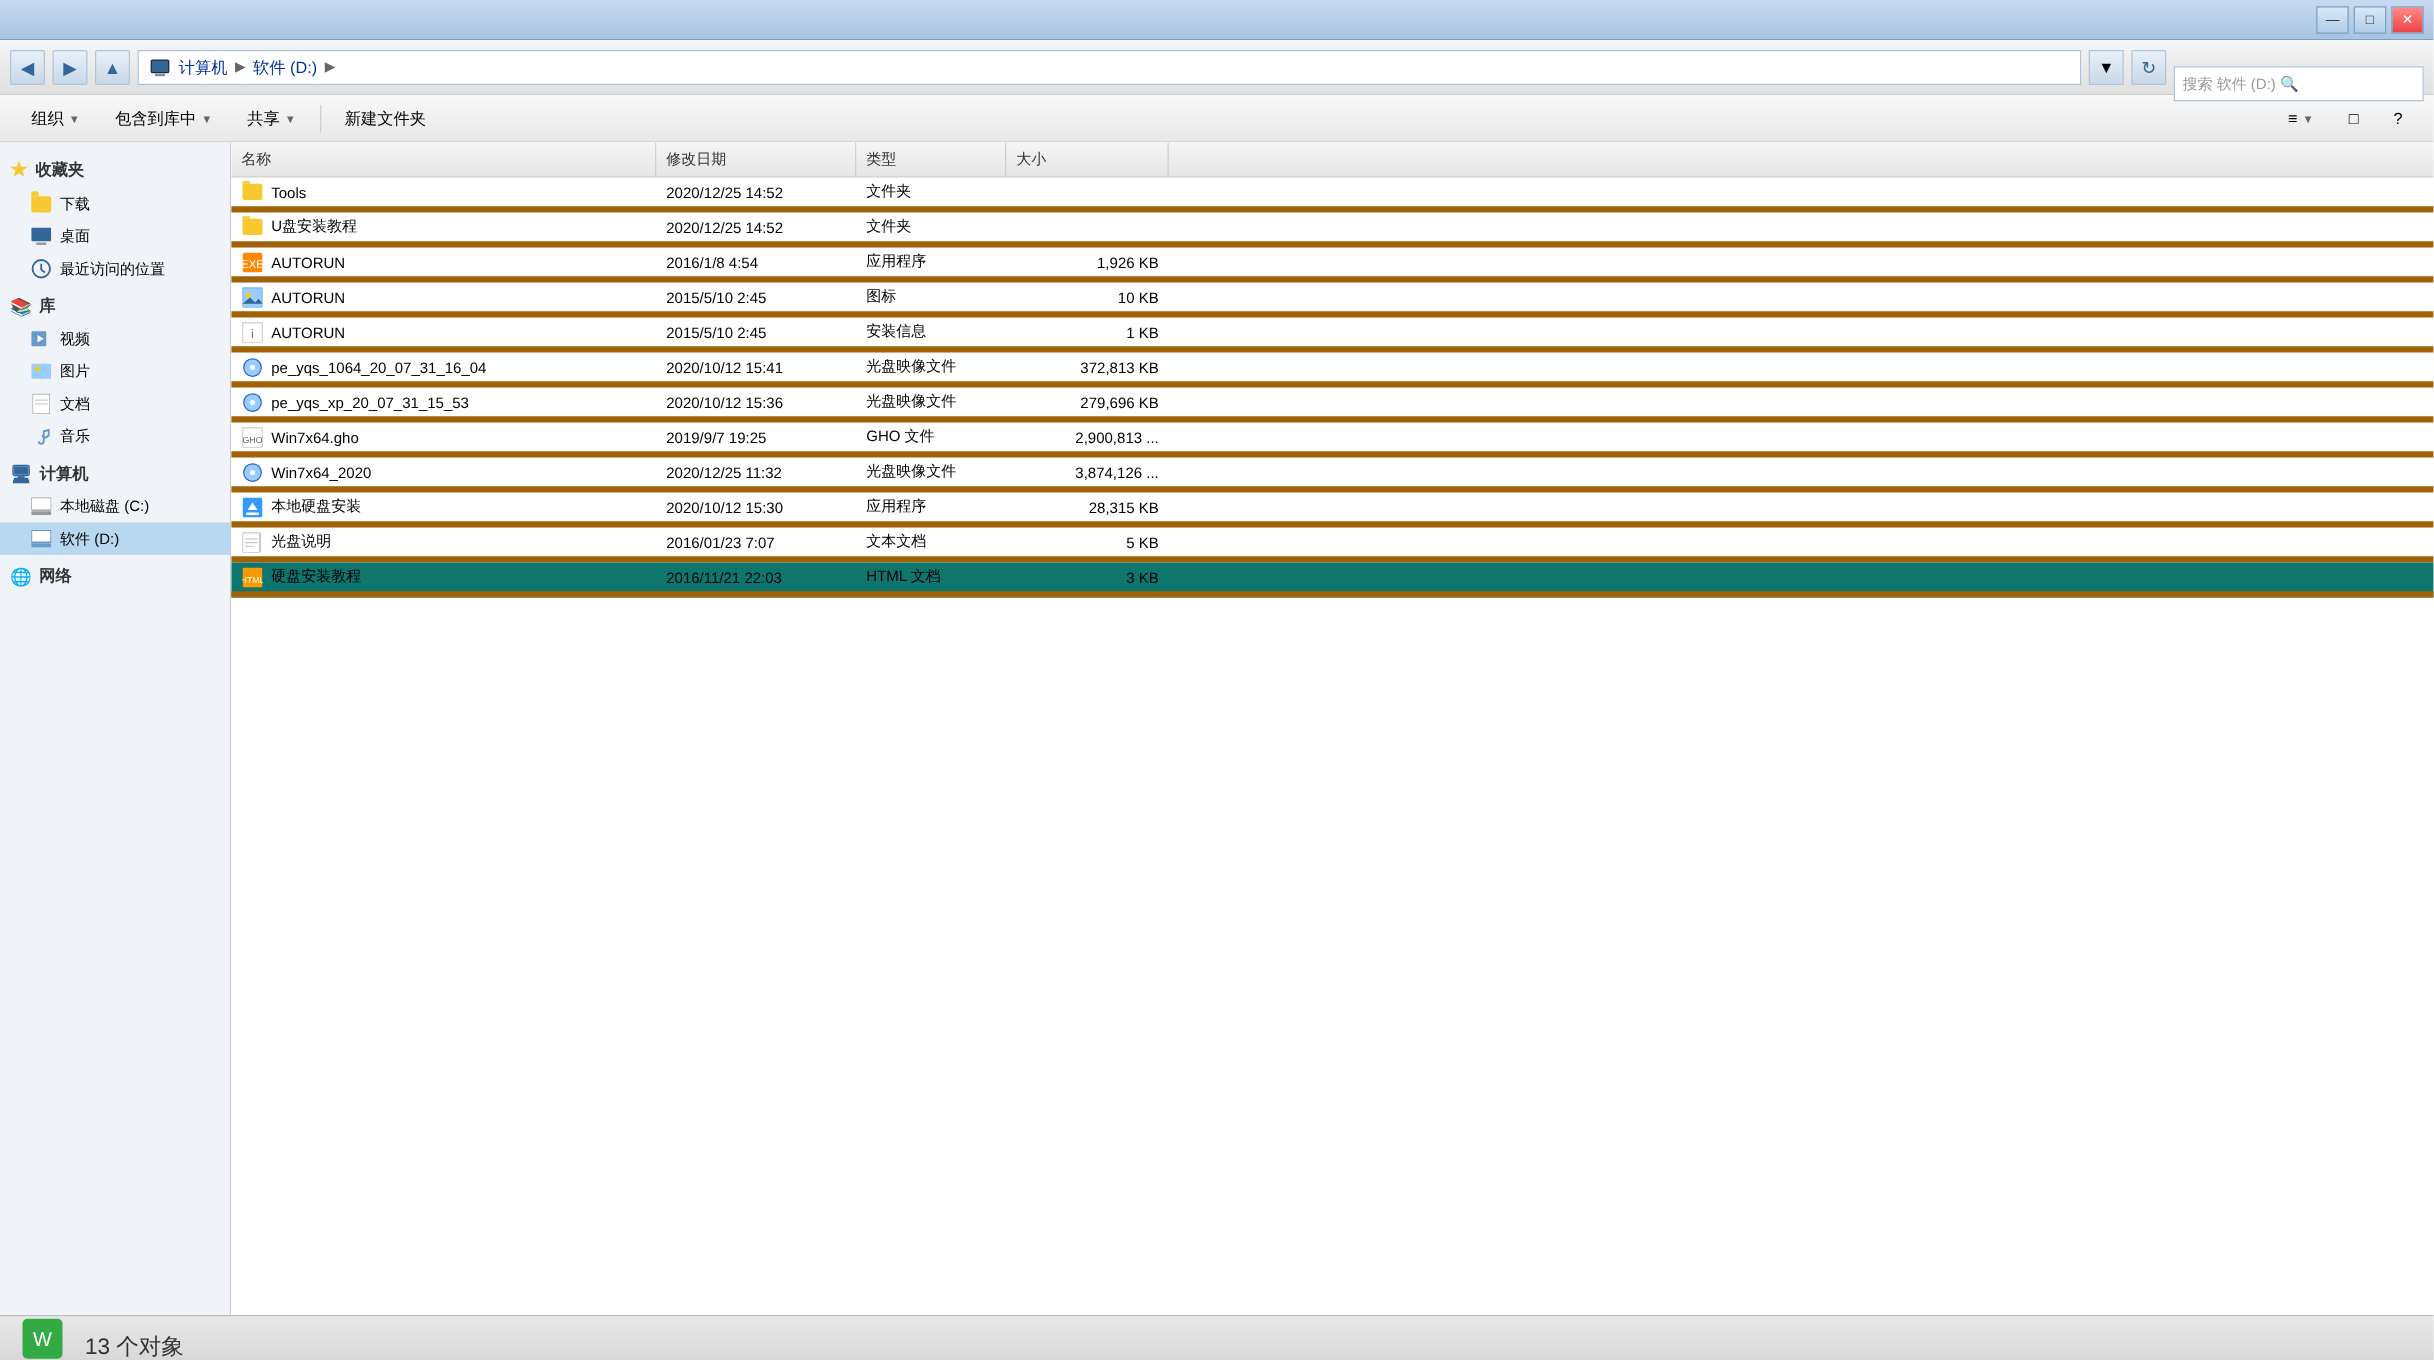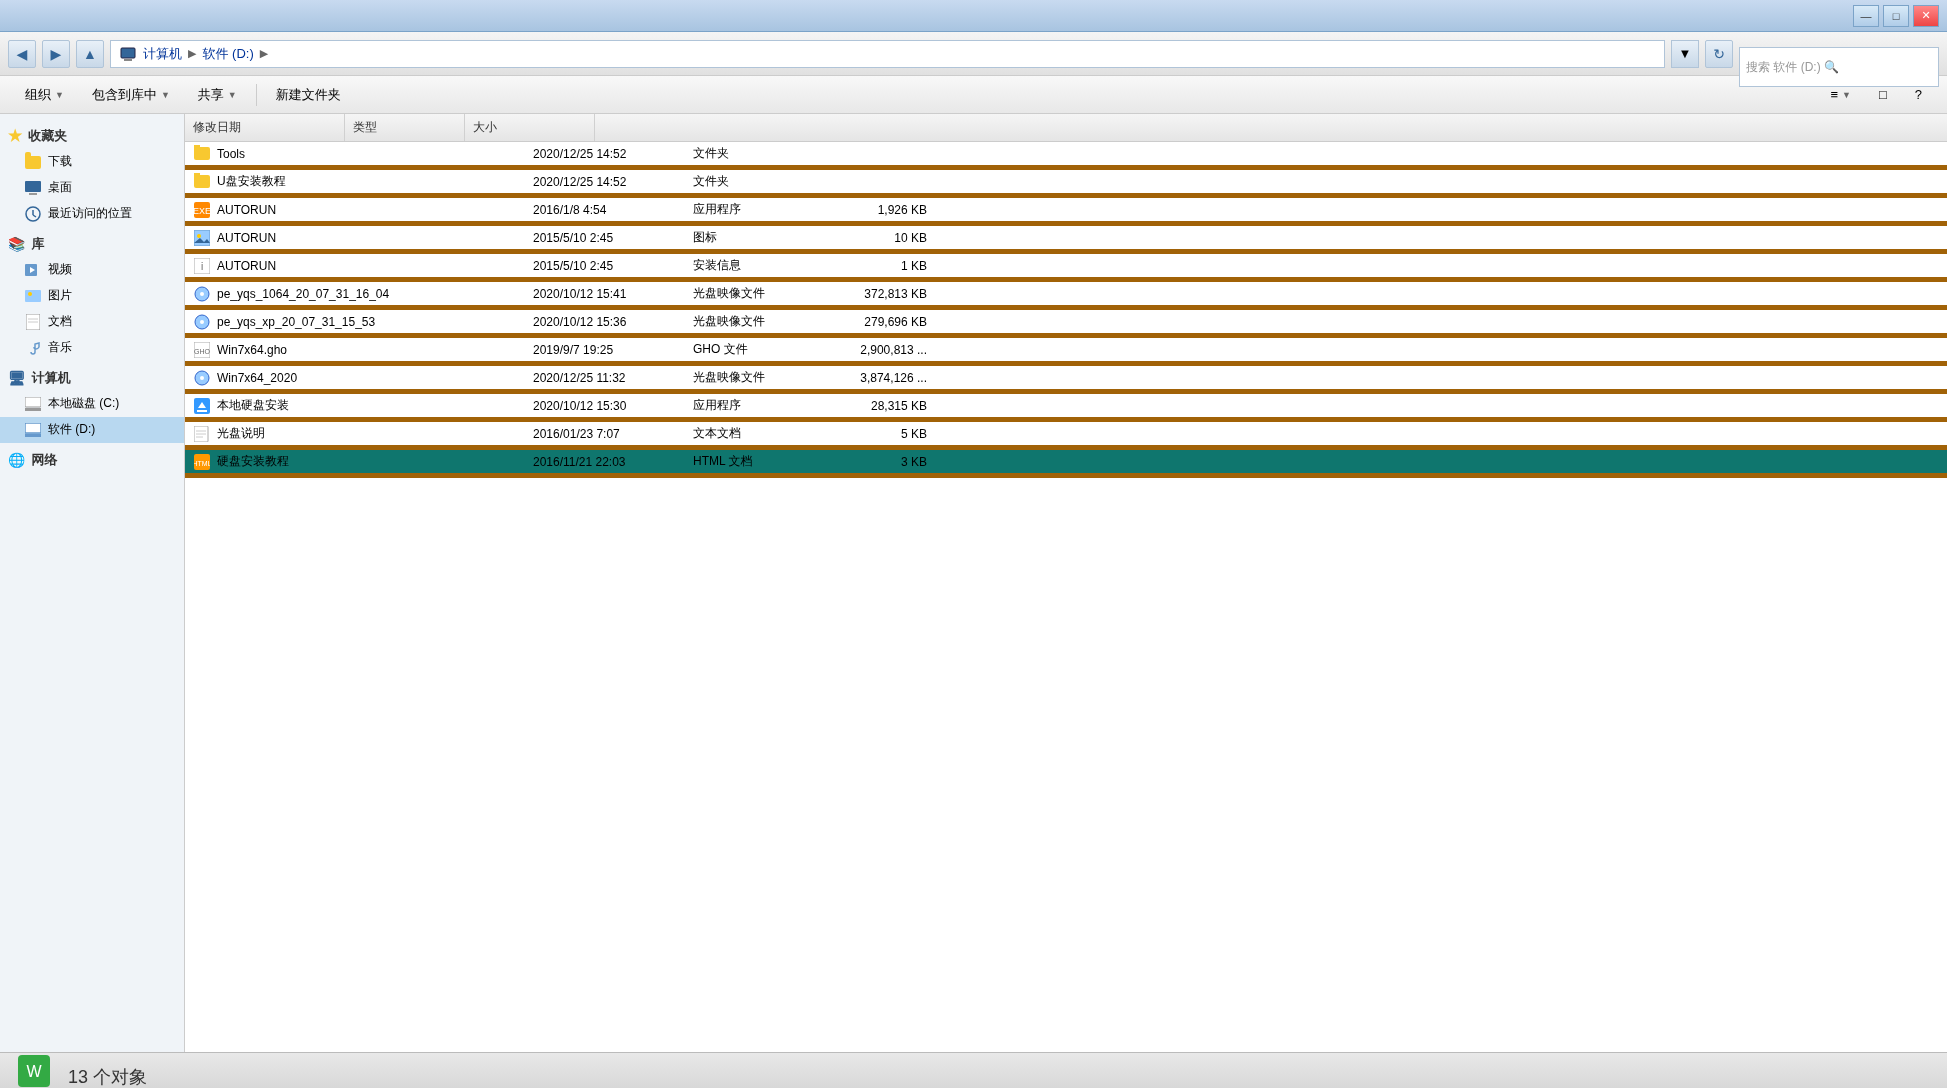--- a/index.html
+++ b/index.html
@@ -92,21 +92,21 @@
       border: 1px solid #b0c4d8;
       background: linear-gradient(to bottom, #e8f0f8, #c8d8e8);
       cursor: pointer;
       display: flex;
       align-items: center;
       justify-content: center;
       font-size: 13px;
     }
     .search-box {
       width: 200px;
-      height: 40px;
+      height: 28px;
       border: 1px solid #b0c4d8;
       background: #fff;
       display: flex;
       align-items: center;
       padding: 0 6px;
       gap: 4px;
       color: #999;
       font-size: 12px;
       margin-top: 27px;
     }
@@ -166,20 +166,21 @@
       align-items: center;
       padding: 4px 8px;
       gap: 6px;
       font-size: 13px;
       font-weight: bold;
       color: #333;
       cursor: pointer;
     }
     .sidebar-item {
       display: flex;
+      align-items: center;
       padding: 4px 8px 4px 24px;
       gap: 6px;
       font-size: 12px;
       color: #000;
       cursor: pointer;
     }
     .icon-box {
       width: 18px;
       height: 18px;
       display: flex;
@@ -487,20 +488,21 @@
         <span class="ico-network">🌐</span>
         <span>网络</span>
       </div>
     </div>
 
   </div>
 
   <div class="content-area">
 
     <div class="col-headers">
+      <div class="col-header col-name">名称</div>
       <div class="col-header col-date">修改日期</div>
       <div class="col-header col-type">类型</div>
       <div class="col-header col-size">大小</div>
     </div>
 
     <div id="file-list">
         <div class="file-row">
       <div class="file-cell file-cell-name">
         <span class="icon-box">
               <div class="ico-folder"></div>

